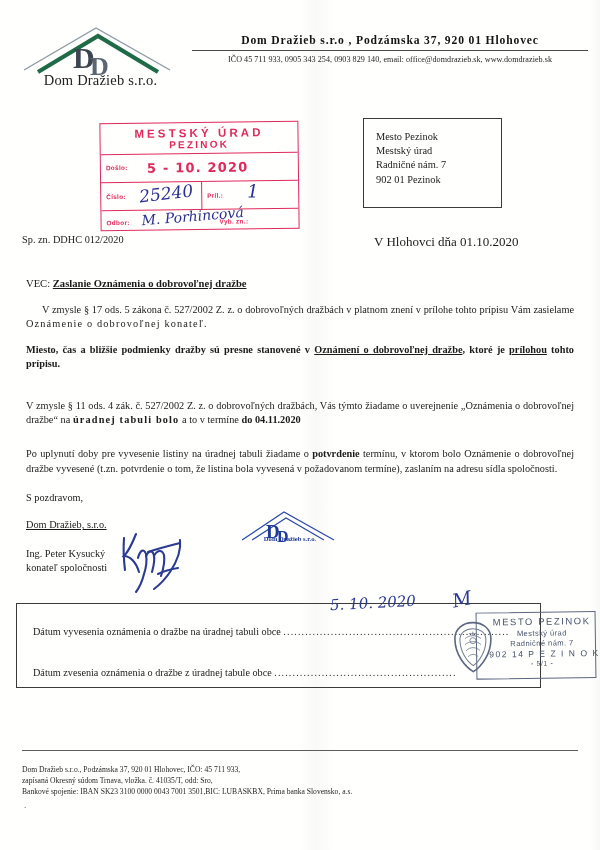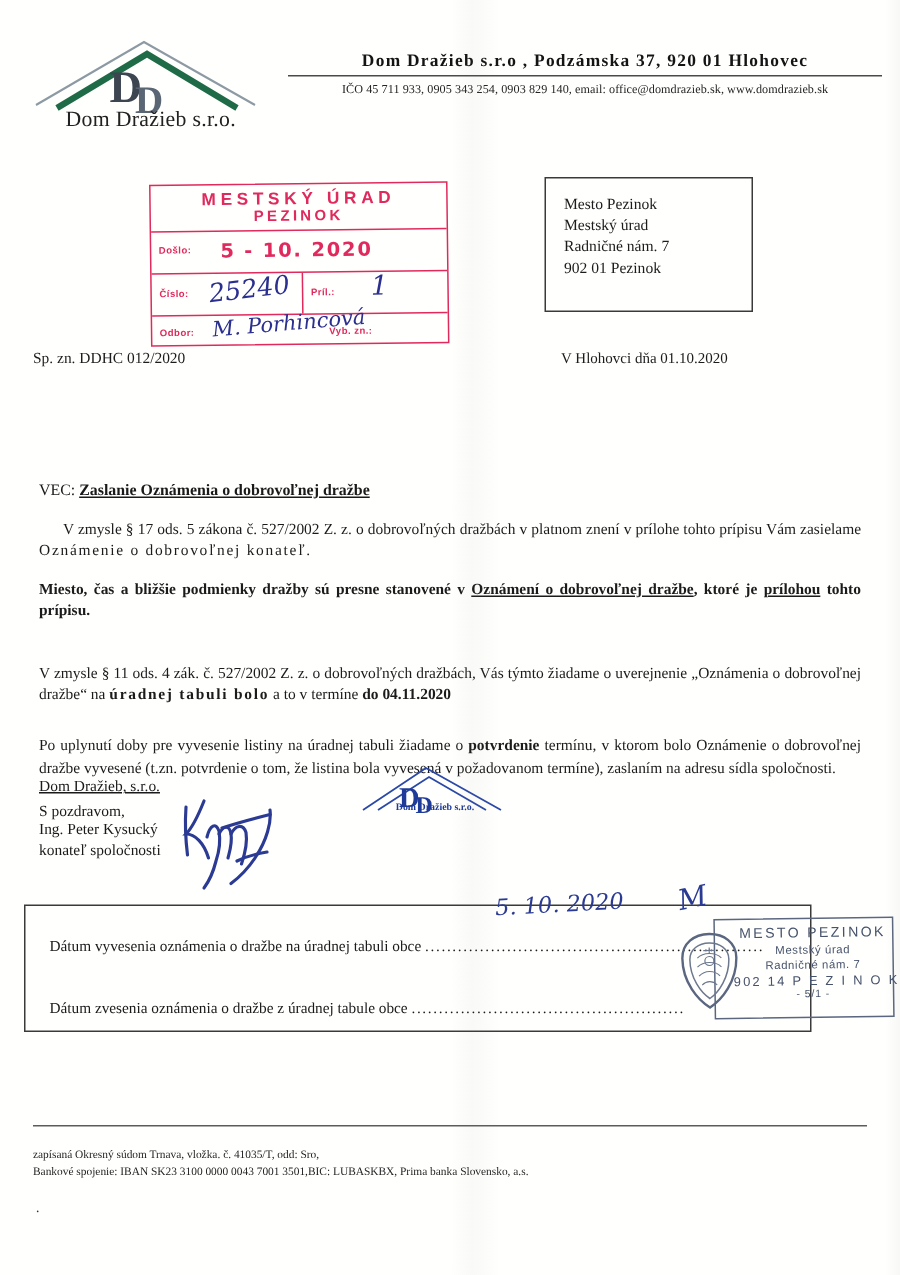--- a/index.html
+++ b/index.html
@@ -138,25 +138,25 @@
     color: #1c1c1c;
   }
 
   
   .ref-left {
     position: absolute; left: 22px; top: 234px;
     font-family: "Liberation Serif", serif; font-size: 10.3px; color: #1c1c1c;
   }
   .ref-right {
     position: absolute; left: 374px; top: 234px;
-    font-family: "Liberation Serif", serif; font-size: 10px; color: #1c1c1c;
-  }
-
-  
-  .body-block { position: absolute; left: 26px; top: 278px; width: 548px; margin-top: 44px; }
+    font-family: "Liberation Serif", serif; font-size: 13px; color: #1c1c1c;
+  }
+
+  
+  .body-block { position: absolute; left: 26px; top: 278px; width: 548px; }
   .subject {
     font-family: "Liberation Serif", serif;
     font-size: 10.6px;
     margin-bottom: 14px;
   }
   .subject .u { text-decoration: underline; font-weight: bold; }
   .para {
     font-family: "Liberation Serif", serif;
     font-size: 10.3px;
     line-height: 14.4px;
@@ -425,20 +425,21 @@
       <div class="blk-t1">MESTO PEZINOK</div>
       <div class="blk-t2">Mestský úrad</div>
       <div class="blk-t3">Radničné nám. 7</div>
       <div class="blk-t4">902 14  P E Z I N O K</div>
       <div class="blk-t5">- 5/1 -</div>
     </div>
   </div>
 
   <div class="foot-rule"></div>
   <div class="footer">
+    <div>Dom Dražieb s.r.o., Podzámska 37, 920 01 Hlohovec, IČO: 45 711 933,</div>
     <div>zapísaná Okresný súdom Trnava, vložka. č. 41035/T, odd: Sro,</div>
     <div>Bankové spojenie: IBAN SK23 3100 0000 0043 7001 3501,BIC: LUBASKBX, Prima banka Slovensko, a.s.</div>
   </div>
   <div class="foot-dot">.</div>
 
   <div class="scan-shadow"></div>
   <div class="scan-edge"></div>
 </div>
 
 </body></html>

